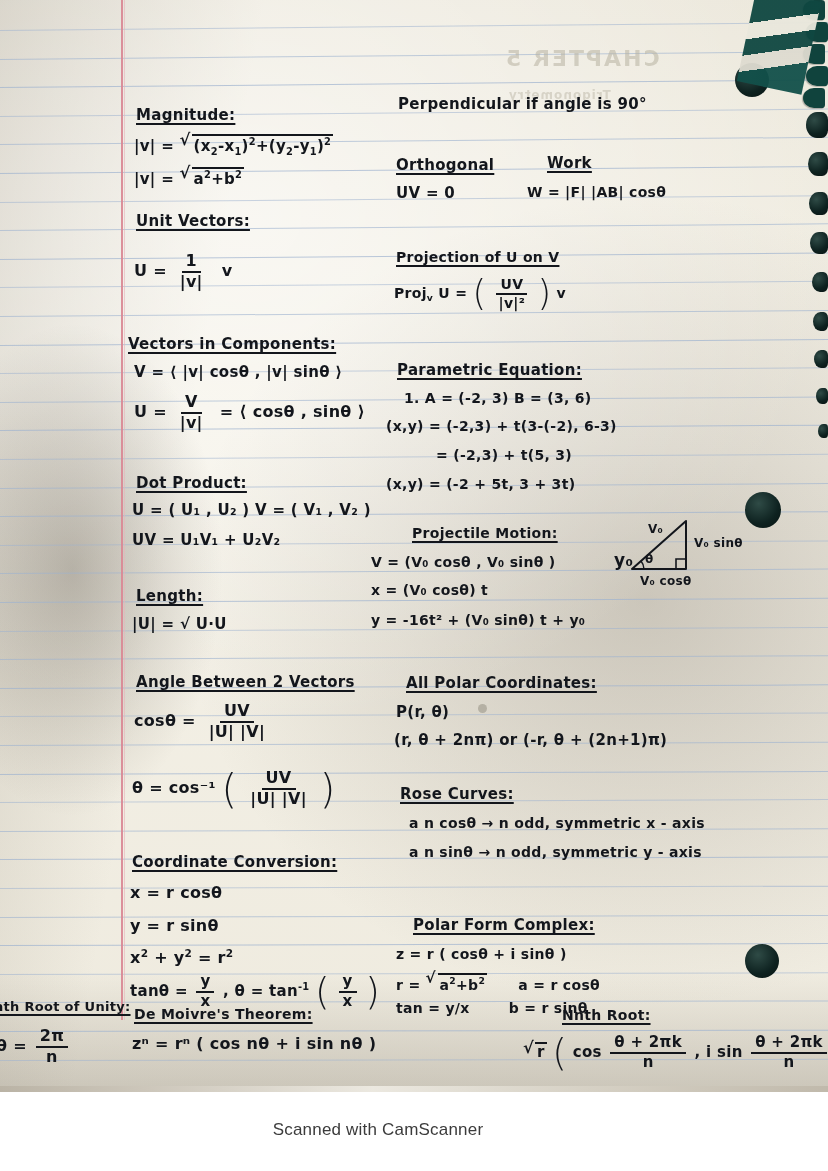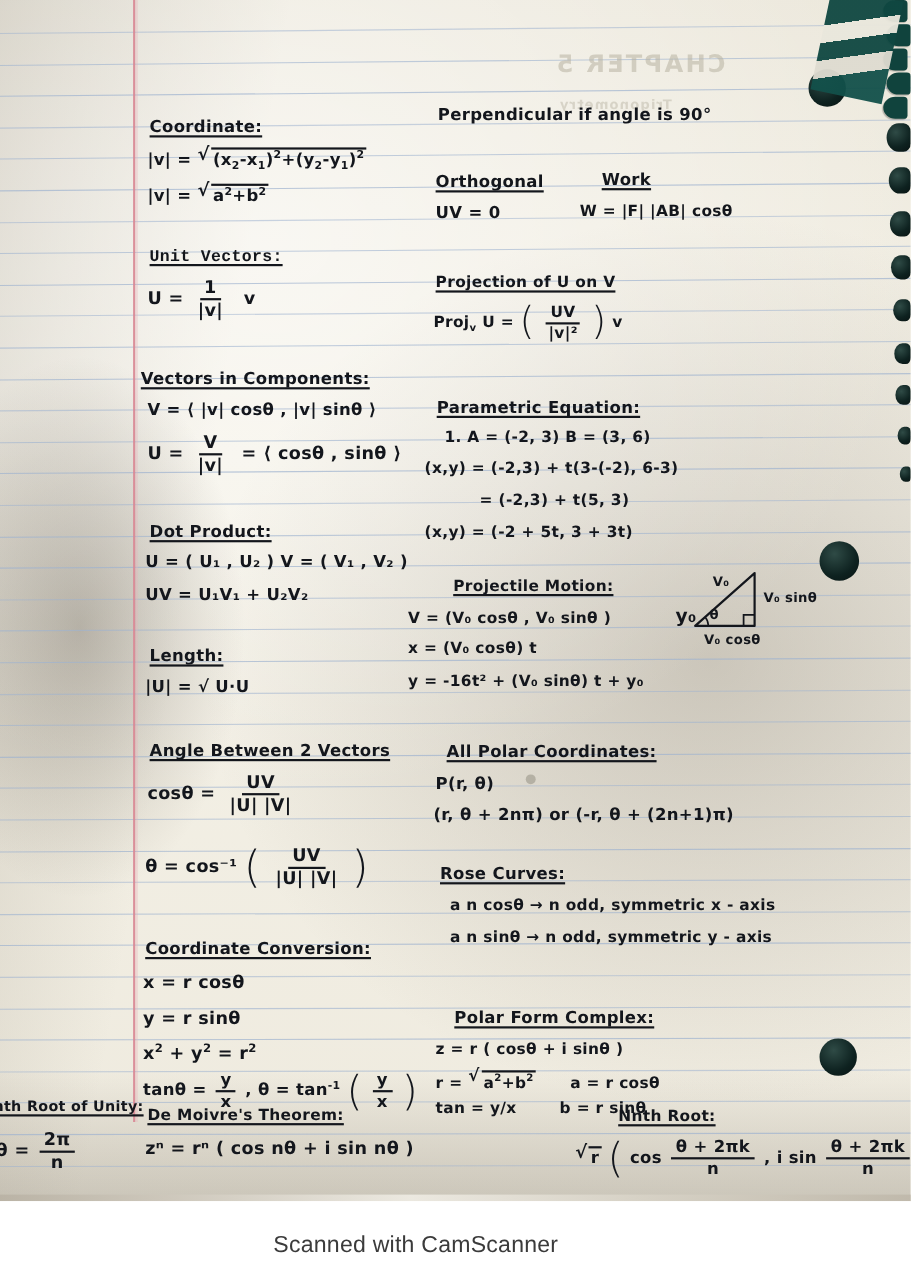--- a/index.html
+++ b/index.html
@@ -111,21 +111,21 @@
   
   #tri-wrap{position:absolute;left:628px;top:517px;width:92px;height:62px;}
   #tri-wrap svg{display:block;}
 
   
   #footer{
     position:absolute;left:0;top:1092px;width:828px;height:79px;background:#ffffff;
   }
   #watermark{
     position:absolute;left:0;top:28px;width:756px;text-align:center;
-    font-family:"Liberation Sans", sans-serif;font-size:21px;color:#3b3b3b;
+    font-family:"Liberation Sans", sans-serif;font-size:17px;color:#3b3b3b;
     letter-spacing:.2px;
   }
   
   #strip{
     position:absolute;left:0;top:1086px;width:828px;height:6px;
     background:linear-gradient(90deg,#b9b2a4 0%, #cdc7bb 18%, #efece4 45%, #d8d3c7 70%, #bfb8aa 100%);
     opacity:.9;
   }
 </style>
 </head>
@@ -206,29 +206,29 @@
 
   <div class="hw s13 u" style="left:-6px;top:1000px;">nth Root of Unity:</div>
   <div class="hw s16" style="left:-4px;top:1028px;">
     <span>θ =</span>
     <span class="frac">
       <span class="num">2π</span>
       <span class="den">n</span>
     </span>
   </div>
 
-  <div class="hw s15 u" style="left:136px;top:108px;">Coordinate:</div>
+  <div class="hw s15 u" style="left:136px;top:108px;">Magnitude:</div>
   <div class="hw s15" style="left:134px;top:134px;">
     |v| = <span class="rad"><span class="radin">(x<span class="sub">2</span>-x<span class="sub">1</span>)<span class="sup">2</span>+(y<span class="sub">2</span>-y<span class="sub">1</span>)<span class="sup">2</span></span></span>
   </div>
   <div class="hw s15" style="left:134px;top:167px;">
     |v| = <span class="rad"><span class="radin">a<span class="sup">2</span>+b<span class="sup">2</span></span></span>
   </div>
 
-  <div class="hw s15 u" style="left:136px;top:226px;font-family:Liberation Mono, monospace;">Unit Vectors:</div>
+  <div class="hw s15 u" style="left:136px;top:214px;">Unit Vectors:</div>
   <div class="hw s16" style="left:134px;top:253px;">
     <span>U =</span>
     <span class="frac">
       <span class="num">1</span>
       <span class="den">|v|</span>
     </span>
     <span style="margin-left:6px">v</span>
   </div>
 
   <div class="hw s15 u" style="left:128px;top:337px;">Vectors in Components:</div>

